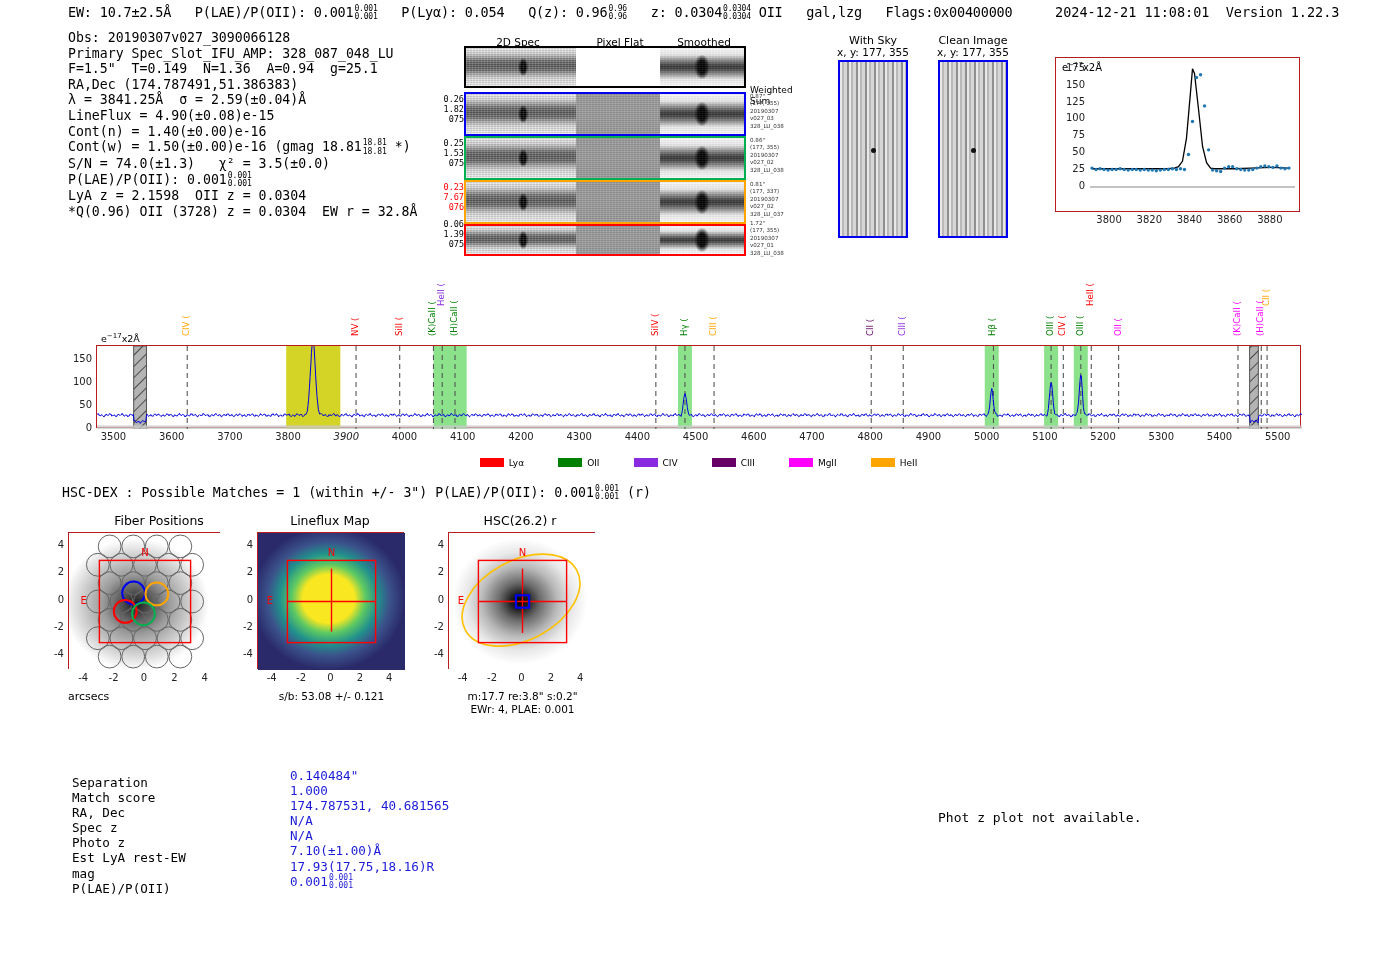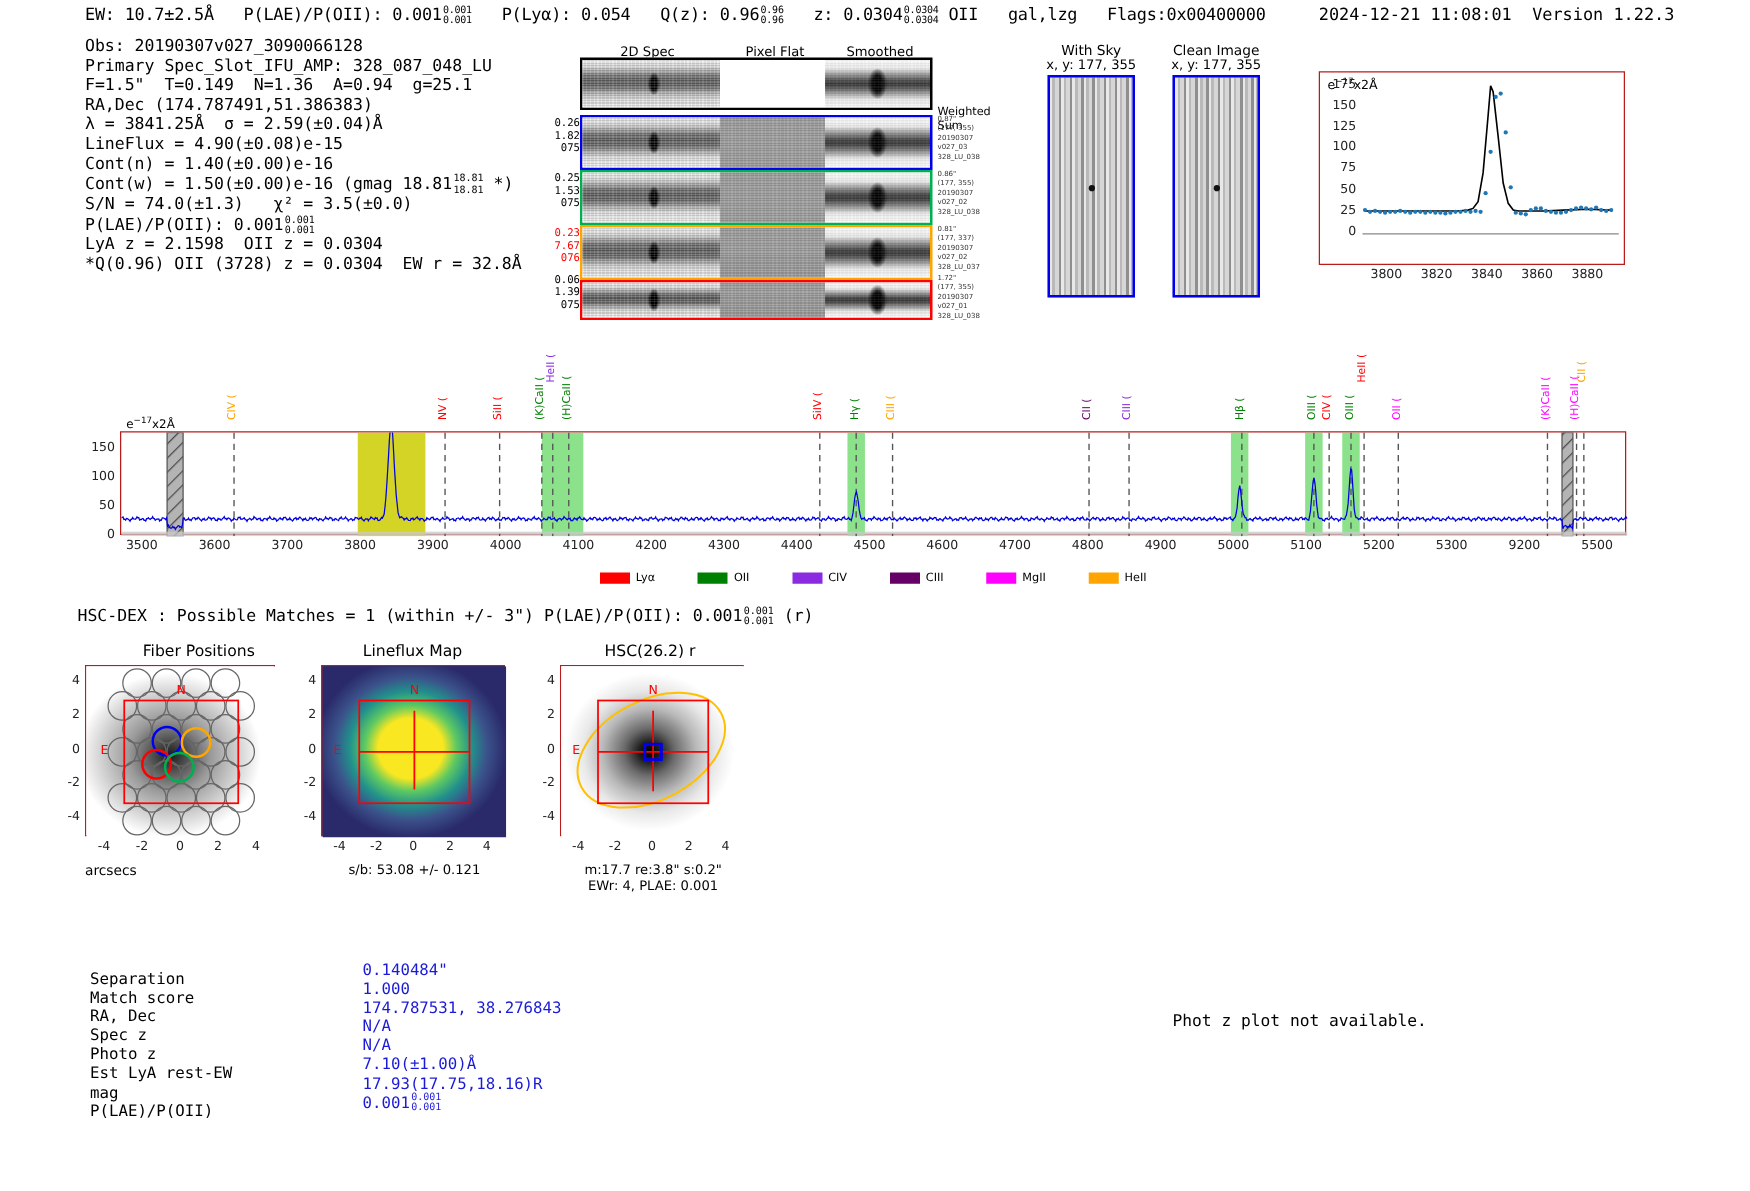--- a/index.html
+++ b/index.html
@@ -490,21 +490,21 @@
   <div>RA, Dec</div>
   <div>Spec z</div>
   <div>Photo z</div>
   <div>Est LyA rest-EW</div>
   <div>mag</div>
   <div>P(LAE)/P(OII)</div>
 </div>
 <div class="abs mono" id="match-values">
   <div>0.140484"</div>
   <div>1.000</div>
-  <div>174.787531, 38.276843</div>
+  <div>174.787531, 40.681565</div>
   <div>N/A</div>
   <div>N/A</div>
   <div>7.10(±1.00)Å</div>
   <div>17.93(17.75,18.16)R</div>
   <div><span>0.001</span><span class="fracbox"><span>0.001</span><br><span>0.001</span></span></div>
 </div>
 
 <div class="abs mono" id="photz-note">Phot z plot not available.</div>
 
 <div class="tickl sans abs" style="left: 1055px; top: 180px; width: 30px;">0</div>
@@ -521,36 +521,36 @@
 <div class="tickb sans abs" style="left: 1209.69px; top: 214px; width: 40px;">3860</div>
 <div class="tickb sans abs" style="left: 1249.88px; top: 214px; width: 40px;">3880</div>
 <div class="tickl sans abs" style="left: 60px; top: 422px; width: 32px;">0</div>
 <div class="tickl sans abs" style="left: 60px; top: 398.944px; width: 32px;">50</div>
 <div class="tickl sans abs" style="left: 60px; top: 375.889px; width: 32px;">100</div>
 <div class="tickl sans abs" style="left: 60px; top: 352.833px; width: 32px;">150</div>
 <div class="tickb sans abs" style="left: 91.4638px; top: 431px; width: 44px;">3500</div>
 <div class="tickb sans abs" style="left: 149.676px; top: 431px; width: 44px;">3600</div>
 <div class="tickb sans abs" style="left: 207.889px; top: 431px; width: 44px;">3700</div>
 <div class="tickb sans abs" style="left: 266.101px; top: 431px; width: 44px;">3800</div>
-<div class="tickb sans abs" style="left: 324.314px; top: 431px; width: 44px;">3900</div>
+<div class="tickb sans abs" style="left: 324.314px; top: 431px; width: 44px; font-style: italic;">3900</div>
 <div class="tickb sans abs" style="left: 382.527px; top: 431px; width: 44px;">4000</div>
 <div class="tickb sans abs" style="left: 440.739px; top: 431px; width: 44px;">4100</div>
 <div class="tickb sans abs" style="left: 498.952px; top: 431px; width: 44px;">4200</div>
 <div class="tickb sans abs" style="left: 557.164px; top: 431px; width: 44px;">4300</div>
 <div class="tickb sans abs" style="left: 615.377px; top: 431px; width: 44px;">4400</div>
 <div class="tickb sans abs" style="left: 673.589px; top: 431px; width: 44px;">4500</div>
 <div class="tickb sans abs" style="left: 731.802px; top: 431px; width: 44px;">4600</div>
 <div class="tickb sans abs" style="left: 790.014px; top: 431px; width: 44px;">4700</div>
 <div class="tickb sans abs" style="left: 848.227px; top: 431px; width: 44px;">4800</div>
 <div class="tickb sans abs" style="left: 906.44px; top: 431px; width: 44px;">4900</div>
 <div class="tickb sans abs" style="left: 964.652px; top: 431px; width: 44px;">5000</div>
 <div class="tickb sans abs" style="left: 1022.86px; top: 431px; width: 44px;">5100</div>
 <div class="tickb sans abs" style="left: 1081.08px; top: 431px; width: 44px;">5200</div>
 <div class="tickb sans abs" style="left: 1139.29px; top: 431px; width: 44px;">5300</div>
-<div class="tickb sans abs" style="left: 1197.5px; top: 431px; width: 44px;">9200</div>
+<div class="tickb sans abs" style="left: 1197.5px; top: 431px; width: 44px;">5400</div>
 <div class="tickb sans abs" style="left: 1255.71px; top: 431px; width: 44px;">5500</div>
 <div class="tickb sans abs" style="left: 68.2px; top: 672px; width: 30px;">-4</div>
 <div class="tickl sans abs" style="left: 41px; top: 648.3px; width: 23px;">-4</div>
 <div class="tickb sans abs" style="left: 98.6px; top: 672px; width: 30px;">-2</div>
 <div class="tickl sans abs" style="left: 41px; top: 620.9px; width: 23px;">-2</div>
 <div class="tickb sans abs" style="left: 129px; top: 672px; width: 30px;">0</div>
 <div class="tickl sans abs" style="left: 41px; top: 593.5px; width: 23px;">0</div>
 <div class="tickb sans abs" style="left: 159.4px; top: 672px; width: 30px;">2</div>
 <div class="tickl sans abs" style="left: 41px; top: 566.1px; width: 23px;">2</div>
 <div class="tickb sans abs" style="left: 189.8px; top: 672px; width: 30px;">4</div>

